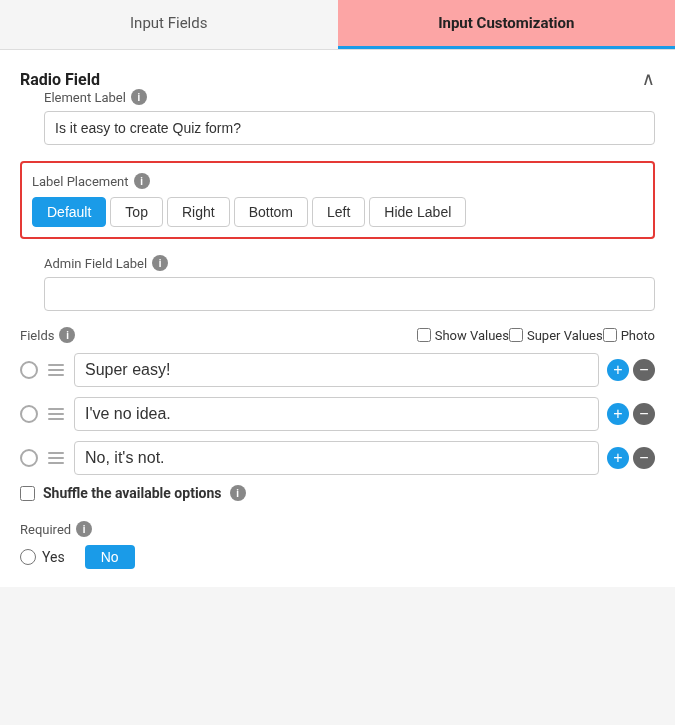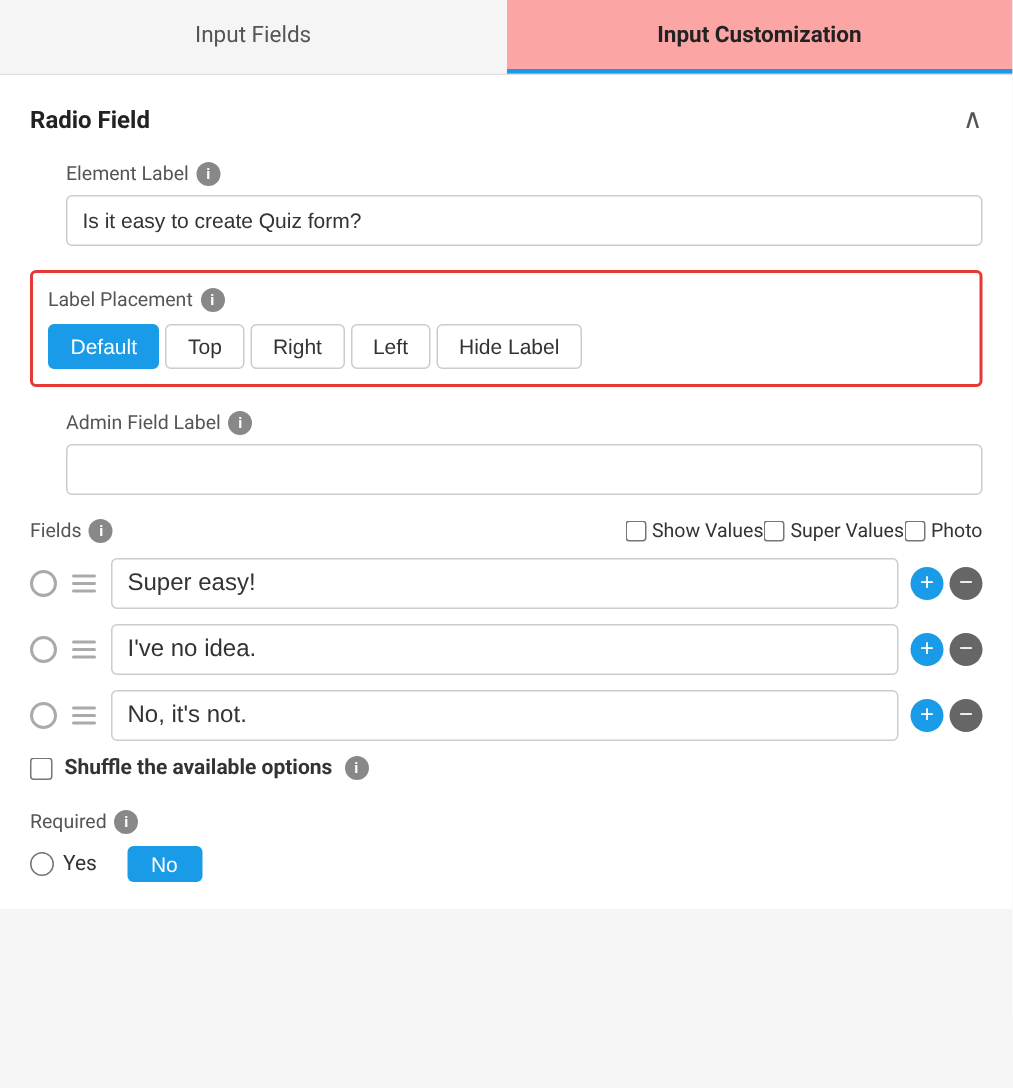--- a/index.html
+++ b/index.html
@@ -38,22 +38,21 @@
     
     .content {
       background: #fff;
       padding: 18px 20px;
     }
 
     
     .section-header {
       display: flex;
       justify-content: space-between;
-      align-items: center;
-      margin-bottom: 18px;
+      align-items: flex-end;
     }
     .section-title {
       font-size: 16px;
       font-weight: bold;
       color: #222;
     }
     .chevron-up {
       font-size: 18px;
       color: #555;
       cursor: pointer;
@@ -334,20 +333,21 @@
 
   <div class="label-placement-box">
     <div class="label-placement-label">
       <span>Label Placement</span>
       <span class="info-icon">i</span>
     </div>
     <div class="placement-buttons">
       <button class="placement-btn active">Default</button>
       <button class="placement-btn">Top</button>
       <button class="placement-btn">Right</button>
+      <button class="placement-btn">Bottom</button>
       <button class="placement-btn">Left</button>
       <button class="placement-btn">Hide Label</button>
     </div>
   </div>
 
   <div class="field-group">
     <div class="field-label">
       <span>Admin Field Label</span>
       <span class="info-icon">i</span>
     </div>

